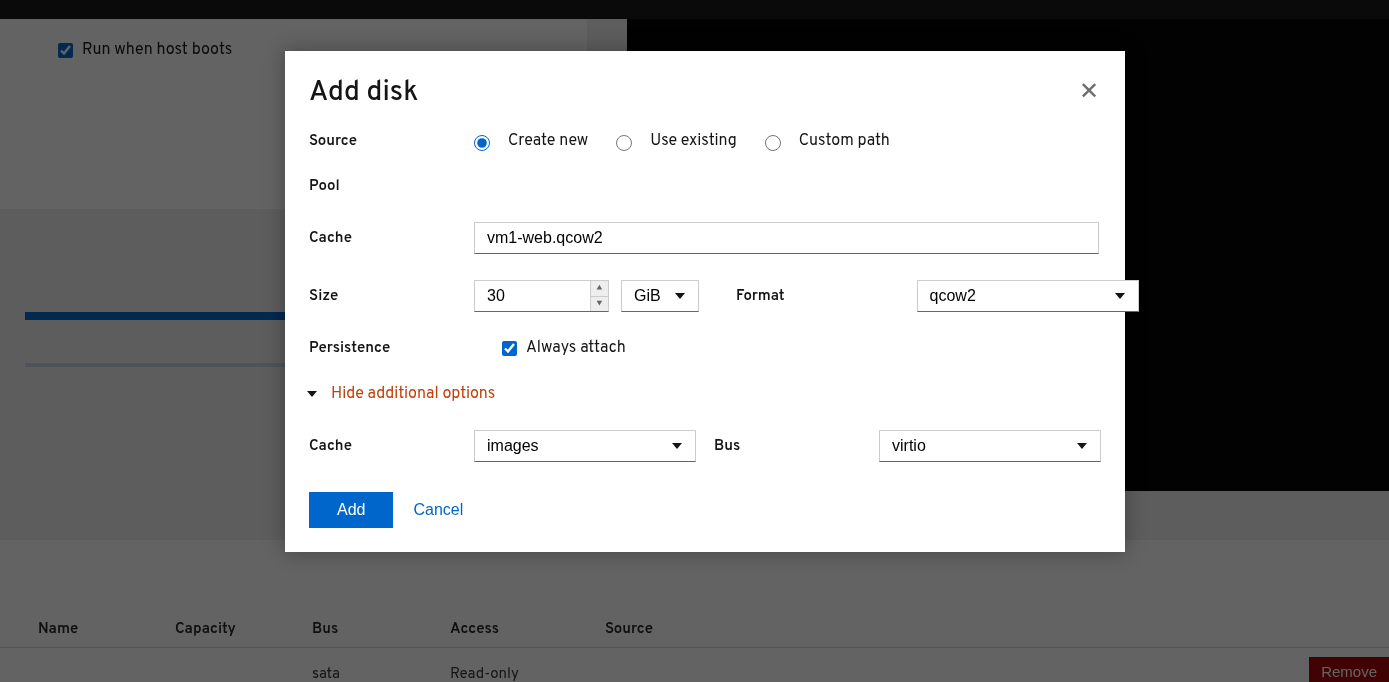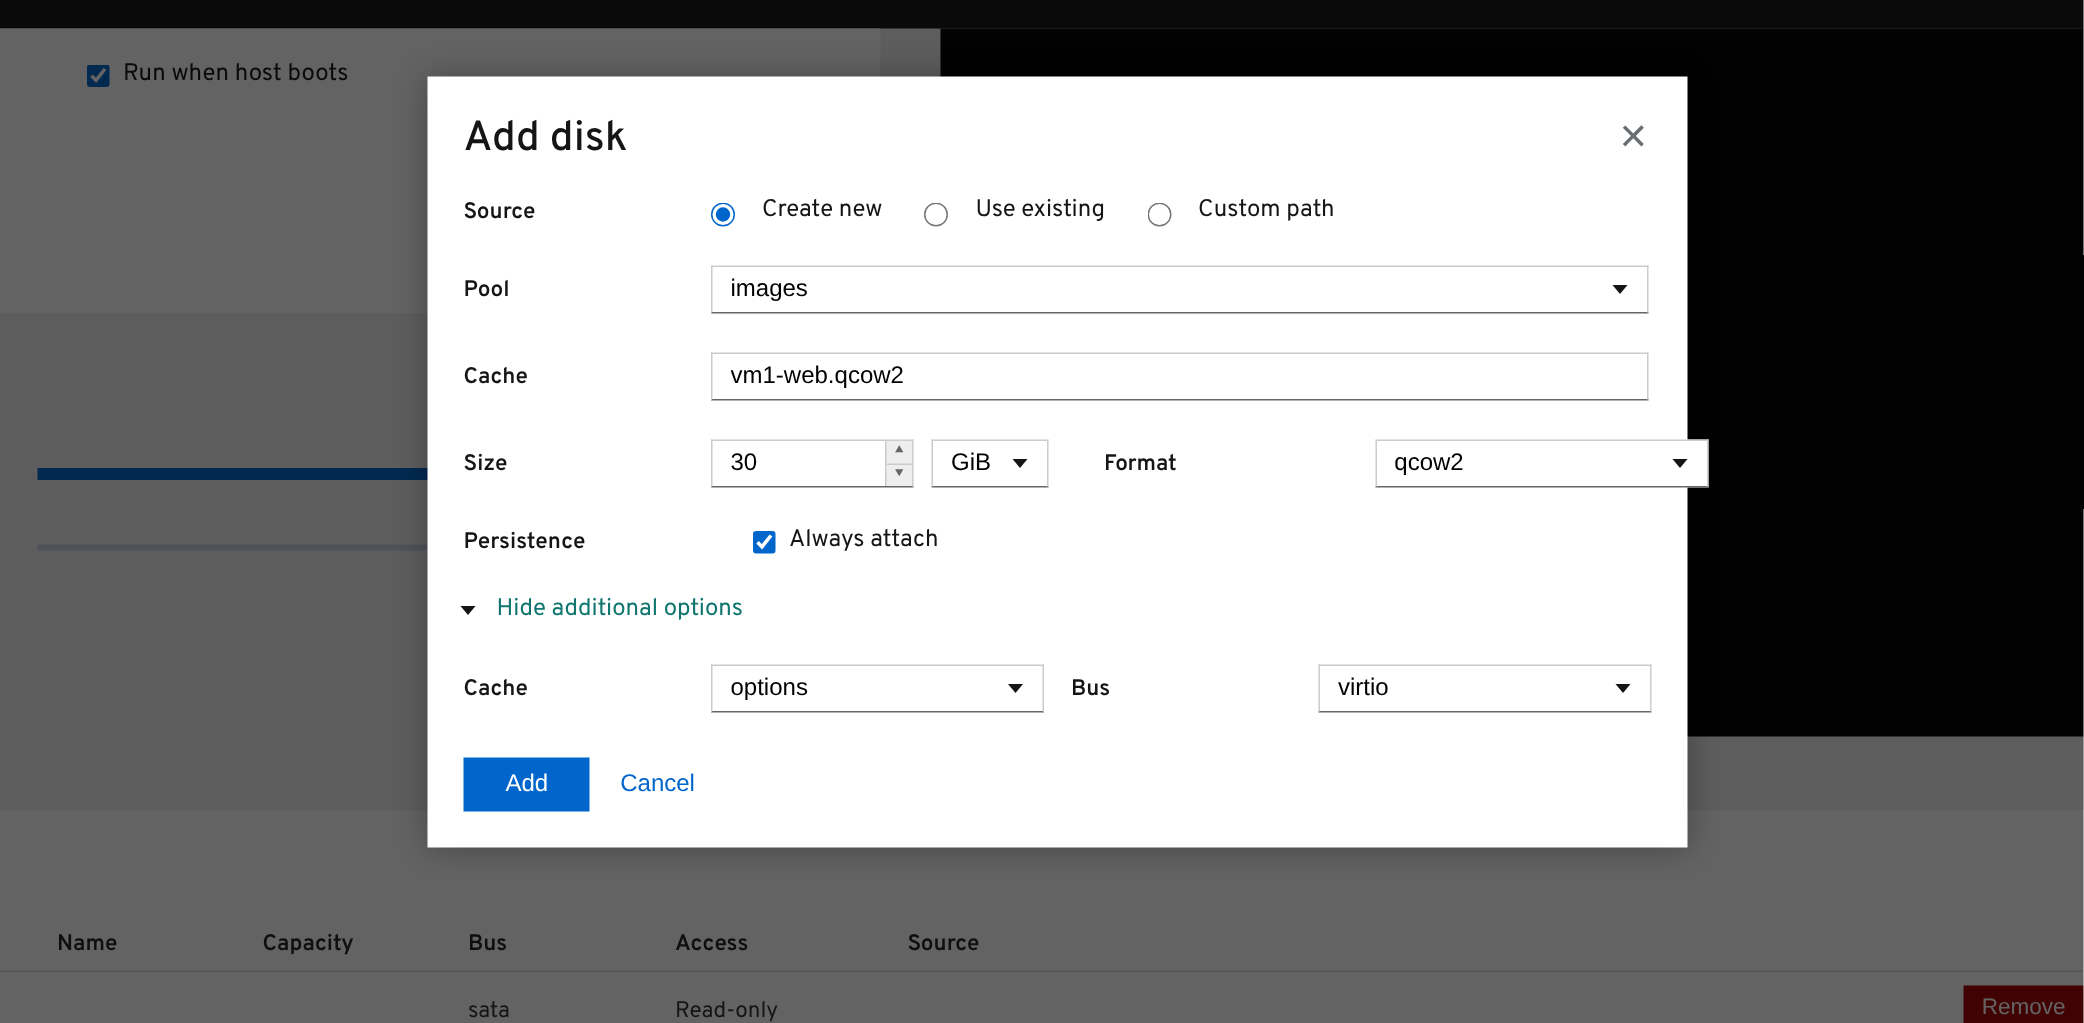--- a/index.html
+++ b/index.html
@@ -244,21 +244,21 @@
   margin-bottom: 26px;
   cursor: pointer;
   margin-left: -2px;
 }
 .expander .caret {
   width: 0; height: 0;
   border-left: 5px solid transparent;
   border-right: 5px solid transparent;
   border-top: 6px solid #151515;
 }
-.expander span { color: #0f766e; font-size: 16px; }
+.expander span { color: #c2410c; font-size: 16px; }
 
 .cache-bus-row { display: flex; align-items: center; }
 .bus-label {
   font-weight: 600;
   font-size: 15px;
   margin-left: 18px;
   width: 165px;
 }
 
 .modal-actions {
@@ -334,23 +334,20 @@
       </label>
       <label class="radio-item">
         <input type="radio" name="src" style="">
         <span>Custom path</span>
       </label>
     </div>
   </div>
 
   <div class="form-row">
     <div class="form-label">Pool</div>
-    <div class="select-wrap">
-      <button class="select-like">images</button>
-    </div>
   </div>
 
   <div class="form-row">
     <div class="form-label">Cache</div>
     <input type="text" class="text-input" value="vm1-web.qcow2" style="">
   </div>
 
   <div class="form-row">
     <div class="form-label">Size</div>
     <div class="size-row">
@@ -380,21 +377,21 @@
   </div>
 
   <div class="expander">
     <div class="caret"></div>
     <span>Hide additional options</span>
   </div>
 
   <div class="form-row cache-bus-row">
     <div class="form-label">Cache</div>
     <div class="select-wrap small">
-      <button class="select-like">options</button>
+      <button class="select-like">images</button>
     </div>
     <div class="bus-label">Bus</div>
     <div class="select-wrap small">
       <button class="select-like">virtio</button>
     </div>
   </div>
 
   <div class="modal-actions">
     <button class="btn-primary">Add</button>
     <button class="btn-link">Cancel</button>

